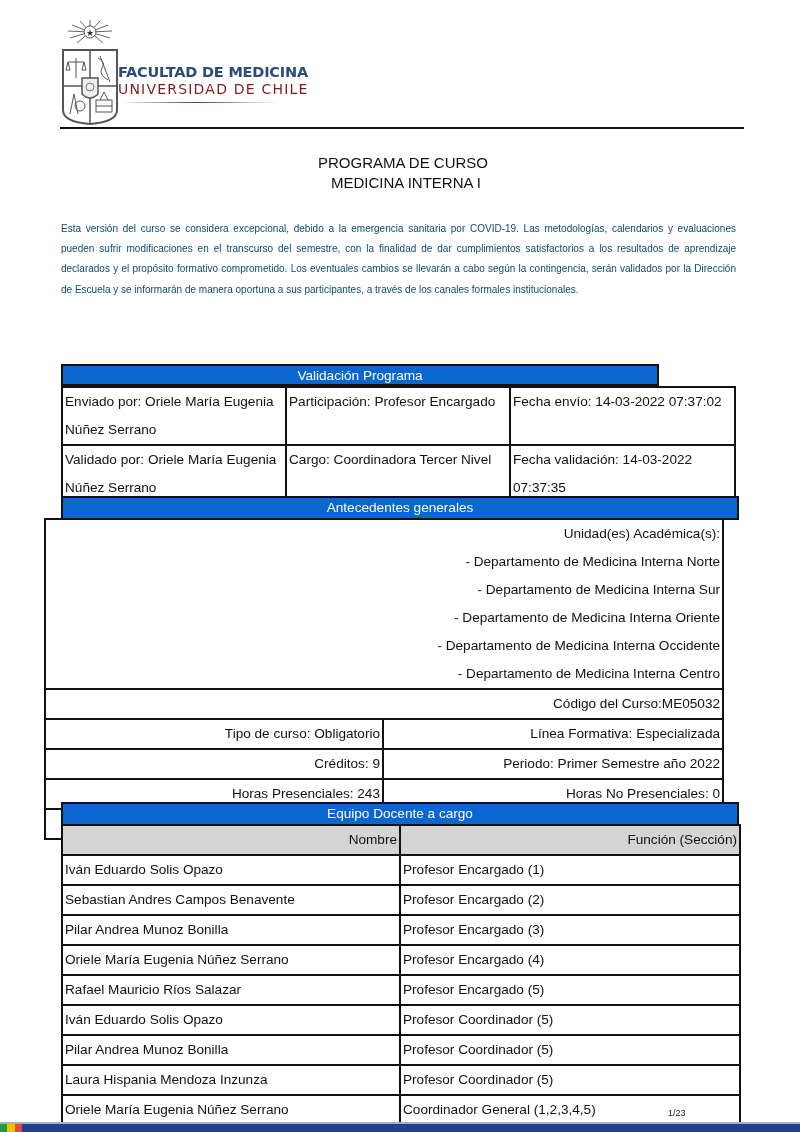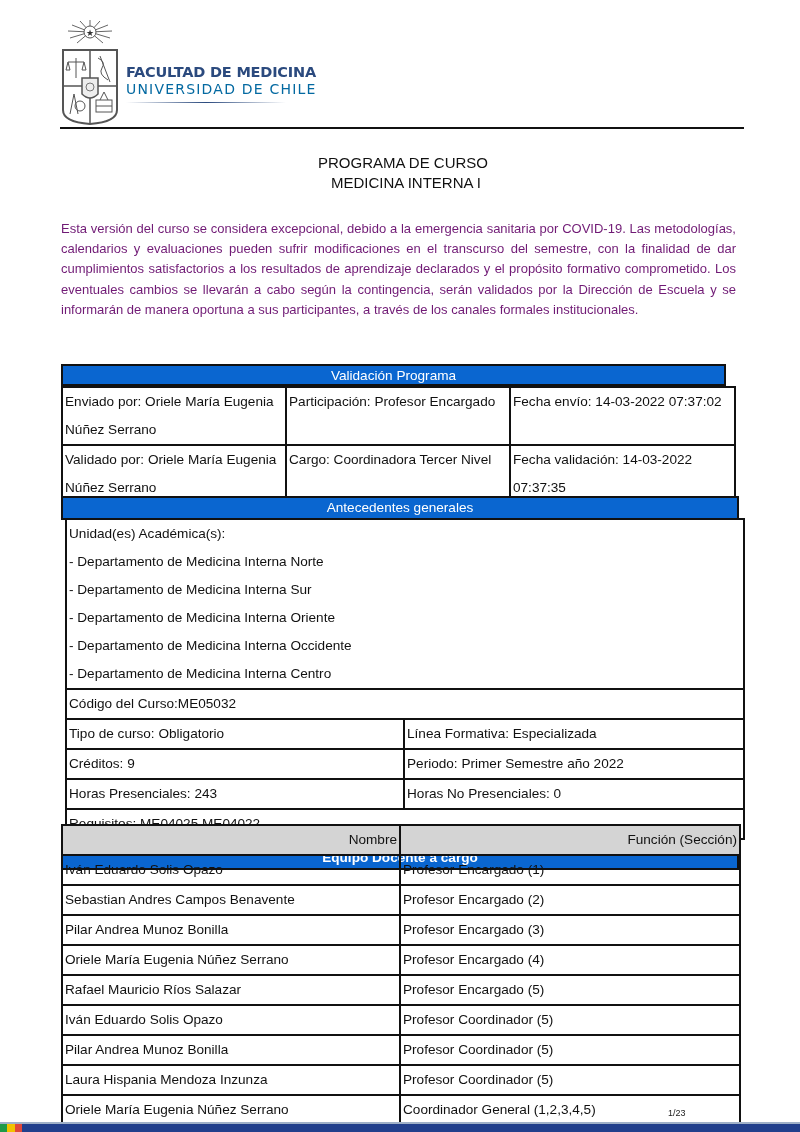--- a/index.html
+++ b/index.html
@@ -4,51 +4,51 @@
   <style>
     html, body { margin: 0; padding: 0; background: #ffffff; }
     body {
       width: 800px; height: 1132px; position: relative; overflow: hidden;
       font-family: "Liberation Sans", "DejaVu Sans", sans-serif; color: #111;
     }
     .abs { position: absolute; }
 
     
     .logo-crest { left: 60px; top: 18px; width: 60px; height: 108px; }
-    .logo-text { left: 126px; top: 64px; }
+    .logo-text { left: 118px; top: 64px; }
     .logo-line1 { font-family: "DejaVu Sans", sans-serif; font-weight: bold; font-size: 14.5px; color: #2b4a7e; letter-spacing: -0.2px; line-height: 16px; white-space: nowrap; }
-    .logo-line2 { font-family: "DejaVu Sans", sans-serif; font-size: 14px; color: #0369a1; letter-spacing: 1.2px; line-height: 18px; white-space: nowrap; }
+    .logo-line2 { font-family: "DejaVu Sans", sans-serif; font-size: 14px; color: #7f1d1d; letter-spacing: 1.2px; line-height: 18px; white-space: nowrap; }
     .logo-underline { width: 160px; height: 1px; margin-top: 4px; background: linear-gradient(to right, rgba(43,74,126,0), #2b4a7e 50%, rgba(43,74,126,0)); }
     .header-rule { left: 60px; top: 127px; width: 684px; height: 2px; background: #111; }
 
     .title { left: 0; width: 800px; text-align: center; font-size: 15px; line-height: 20px; color: #111; }
     .title1 { top: 153px; padding-left: 3px; }
     .title2 { top: 173px; padding-left: 6px; }
 
     .intro {
       left: 61px; top: 219px; width: 675px;
-      font-size: 13px; line-height: 20.2px; text-align: justify; color: #701a75;
+      font-size: 10px; line-height: 20.2px; text-align: justify; color: #0c4a6e;
     }
 
     
     table.t { position: absolute; border-collapse: collapse; font-size: 13.6px; color: #111; table-layout: fixed; }
     table.t td { border: 2px solid #111; padding: 0 2px; vertical-align: top; line-height: 28px; }
     .bar {
       background: #0a66d0; color: #fff; text-align: center;
       line-height: 20px; font-size: 13.6px;
     }
     .gray-head td { background: #d4d4d4; text-align: right; }
 
-    .val-bar { left: 61px; top: 364px; width: 665px; height: 22px; border: 2px solid #111; box-sizing: border-box; }
+    .val-bar { left: 61px; top: 364px; width: 598px; height: 22px; border: 2px solid #111; box-sizing: border-box; }
     .val-table { left: 61px; top: 386px; width: 673px; }
 
     .ant-bar { left: 61px; top: 496px; width: 678px; height: 24px; border: 2px solid #111; box-sizing: border-box; }
-    .ant-table { left: 65px; top: 518px; width: 678px; }
-
-    .eq-bar { left: 61px; top: 846px; width: 678px; height: 24px; border: 2px solid #111; box-sizing: border-box; font-weight: bold; }
+    .ant-table { left: 44px; top: 518px; width: 678px; text-align: right; }
+
+    .eq-bar { left: 61px; top: 802px; width: 678px; height: 24px; border: 2px solid #111; box-sizing: border-box; }
     .eq-table { left: 61px; top: 824px; width: 678px; }
 
     .page-num { left: 668px; top: 1108px; font-size: 9px; color: #222; }
     .stripe { left: 0; top: 1124px; width: 800px; height: 8px; display: flex; }
     .stripe span { display: block; height: 100%; }
     .stripe-top { left: 0; top: 1122px; width: 800px; height: 2px; background: #9fb0c8; }
   </style>
 </head>
 <body>
 

